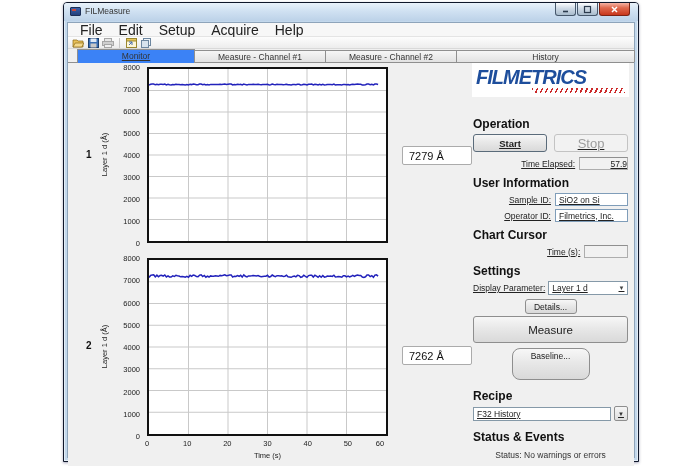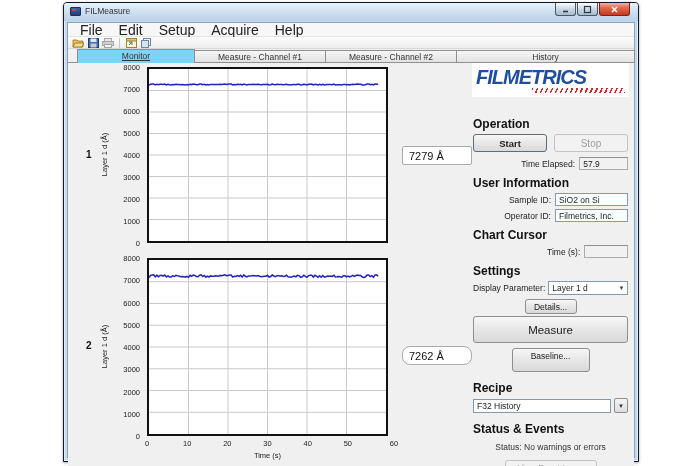--- a/index.html
+++ b/index.html
@@ -31,21 +31,21 @@
   .menu-item { font-size:14px; color:#222; padding:16px 8px; line-height:14px; }
   .toolbar { height:14px; background:linear-gradient(#fdfdfd,#ececec);
     border-bottom:1px solid #d9d9d9; display:flex; align-items:center; padding-left:4px; gap:3px; }
   .tb-sep { width:1px; height:10px; background:#c8c8c8; margin:0 2px; }
   .tb-icon { width:12px; height:11px; display:flex; align-items:center; justify-content:center; }
   .tabstrip { height:14px; background:#f0f0f0; border-bottom:1px solid #8f8f8f;
     display:flex; padding-left:9px; }
   .tab { font-size:8.5px; color:#333; text-align:center; line-height:12px;
     border:1px solid #8f8f8f; border-bottom:none; margin-top:1px; margin-bottom:0;
     background:linear-gradient(#f6f6f6,#e2e2e2); margin-right:-1px; }
-  .tab.active { margin-top:0; line-height:13px; background:#7dd3fc; margin-bottom:-1px; z-index:2; position:relative;text-decoration:underline; }
+  .tab.active { margin-top:0; line-height:13px; background:#3b82f6; margin-bottom:-1px; z-index:2; position:relative;text-decoration:underline; }
 
   
   .main { flex:1; display:flex; }
   .chart-panel { flex:1; position:relative; background:#f0f0f0; }
   .sidebar { width:167px; background:#f0f0f0; padding:0 6px; font-size:8.5px; color:#222; }
 
   
   .plot { position:absolute; width:241px; border:2px solid #111; background:#ffffff; }
   .plot svg { display:block; width:100%; height:100%; }
   .yticks { position:absolute; width:26px; }
@@ -63,21 +63,21 @@
   .logo-box { background:#fff; margin:0 -1px 20px -1px; padding:3px 4px 2px 4px; height:34px; }
   .logo-text { font-size:20px; font-weight:bold; font-style:italic; color:#1e4e9c;
     letter-spacing:-1px; line-height:22px; white-space:nowrap; }
   .logo-hatch { margin-left:56px; height:5px;
     background:repeating-linear-gradient(115deg,#cc2a2a 0 1.5px,transparent 1.5px 4.5px); }
   .sect-hdr { font-size:12px; font-weight:bold; color:#111; margin:6px 0 3px 0; }
   .btn { display:inline-block; background:linear-gradient(#f7f7f7,#e8e8e8 45%,#d9d9d9);
     border:1px solid #8e8e8e; border-radius:3px; text-align:center; color:#222; font-size:8.5px; }
   .btn.primary { border-color:#5a6b7a; font-weight:bold; }
   .btn.disabled { color:#9d9d9d; border-color:#c3c3c3; background:#f2f2f2; }
-  .row { display:flex; align-items:center; margin:3px 0; }
+  .row { display:flex; align-items:center; margin:3px 0;text-decoration:underline; }
   .lbl { text-align:right; padding-right:4px;margin-left:30px; }
   .inset { background:#f1f1f1; border:1px solid #adadad; border-top-color:#8f8f8f; height:13px;
     font-size:8.5px; line-height:12px; padding-left:3px; color:#222; }
   .tinput { border:1px solid #7f9db9; background:#fff; height:13px; font-size:8.5px;
     padding:0 3px; color:#222; width:100%; }
   .combo { border:1px solid #8599a8; background:#fff; height:14px; display:flex;
     align-items:center; font-size:8.5px; color:#222; }
   .combo .val { flex:1; padding-left:3px; white-space:nowrap; overflow:hidden; }
   .combo .arr { width:11px; text-align:center; font-size:6px; color:#444; }
   .drop-btn { width:14px; height:15px; border:1px solid #8e8e8e; border-radius:2px;
@@ -225,48 +225,48 @@
                 <line x1="0" y1="43.5" x2="237" y2="43.5" stroke="#c9c9c9" stroke-width="1"></line>
                 <line x1="0" y1="21.75" x2="237" y2="21.75" stroke="#c9c9c9" stroke-width="1"></line>
                 <line x1="39.5" y1="0" x2="39.5" y2="174" stroke="#c9c9c9" stroke-width="1"></line>
                 <line x1="79" y1="0" x2="79" y2="174" stroke="#c9c9c9" stroke-width="1"></line>
                 <line x1="118.5" y1="0" x2="118.5" y2="174" stroke="#c9c9c9" stroke-width="1"></line>
                 <line x1="158" y1="0" x2="158" y2="174" stroke="#c9c9c9" stroke-width="1"></line>
                 <line x1="197.5" y1="0" x2="197.5" y2="174" stroke="#c9c9c9" stroke-width="1"></line>
                 <polyline points="0.0,17.4 1.6,15.5 3.2,14.9 4.7,14.8 6.3,16.9 7.9,15.2 9.5,16.8 11.1,15.4 12.6,15.3 14.2,16.1 15.8,15.0 17.4,16.9 19.0,15.8 20.5,16.9 22.1,17.0 23.7,15.9 25.3,16.5 26.9,15.3 28.4,15.7 30.0,16.0 31.6,16.8 33.2,16.4 34.8,16.8 36.3,17.2 37.9,16.4 39.5,17.3 41.1,15.3 42.7,16.3 44.2,15.0 45.8,15.4 47.4,16.5 49.0,16.7 50.6,15.1 52.1,14.8 53.7,16.5 55.3,15.4 56.9,17.2 58.5,16.2 60.0,17.0 61.6,15.9 63.2,16.2 64.8,16.2 66.4,15.8 67.9,15.9 69.5,16.3 71.1,15.4 72.7,15.7 74.3,15.3 75.8,14.8 77.4,15.7 79.0,15.4 80.6,15.1 82.2,15.1 83.7,17.1 85.3,16.2 86.9,16.5 88.5,15.6 90.1,16.3 91.6,15.3 93.2,17.1 94.8,14.9 96.4,16.3 98.0,16.9 99.5,15.9 101.1,15.9 102.7,15.8 104.3,15.6 105.9,15.8 107.4,16.0 109.0,15.5 110.6,16.2 112.2,16.8 113.8,16.4 115.3,16.3 116.9,16.2 118.5,15.3 120.1,17.2 121.7,16.5 123.2,15.0 124.8,16.0 126.4,16.6 128.0,15.7 129.6,15.8 131.1,15.9 132.7,15.8 134.3,16.4 135.9,16.2 137.5,15.2 139.0,16.7 140.6,16.9 142.2,17.3 143.8,16.4 145.4,16.0 146.9,16.9 148.5,15.4 150.1,15.6 151.7,17.3 153.3,16.8 154.8,15.2 156.4,16.3 158.0,17.3 159.6,15.6 161.2,15.3 162.7,15.2 164.3,17.1 165.9,15.3 167.5,16.1 169.1,17.2 170.6,15.8 172.2,17.3 173.8,15.5 175.4,17.1 177.0,16.7 178.5,16.0 180.1,16.2 181.7,16.0 183.3,16.4 184.9,15.2 186.4,17.0 188.0,16.8 189.6,16.4 191.2,16.8 192.8,17.2 194.3,15.7 195.9,15.8 197.5,16.9 199.1,16.0 200.7,16.9 202.2,16.3 203.8,15.4 205.4,16.3 207.0,15.5 208.6,15.0 210.1,15.4 211.7,15.5 213.3,17.1 214.9,17.4 216.5,16.8 218.0,15.1 219.6,15.0 221.2,16.6 222.8,15.6 224.4,17.3 225.9,15.1 227.5,14.9 229.1,16.1" fill="none" stroke="#2222bb" stroke-width="1.5"></polyline>
               </svg>
             </div>
-          <div class="readout" style="left:334px; top:283px;border-radius:8px;">7262 Å</div>
+          <div class="readout" style="left:334px; top:283px;">7262 Å</div>
 
           <div class="xticks" style="left:79px; top:376px; width:241px;">
               <span style="left: -8px;">0</span>
               <span style="left: 32.1667px;">10</span>
               <span style="left: 72.3333px;">20</span>
               <span style="left: 112.5px;">30</span>
               <span style="left: 152.667px;">40</span>
               <span style="left: 192.833px;">50</span>
-              <span style="left: 239px;">60</span>
+              <span style="left: 225px;">60</span>
             </div>
           <div class="xlabel" style="left:79px; top:388px; width:241px;">Time (s)</div>
         </div>
 
         <div class="sidebar">
           <div class="logo-box">
             <div class="logo-text">FILMETRICS</div>
             <div class="logo-hatch"></div>
           </div>
 
           <div class="sect-hdr">Operation</div>
           <div class="row" style="gap:7px;">
             <div class="btn primary" style="flex:1; height:18px; line-height:17px; font-size:9.5px;">Start</div>
-            <div class="btn disabled" style="flex:1; height:18px; line-height:17px; font-size:10px;">Stop</div>
+            <div class="btn disabled" style="flex:1; height:18px; line-height:17px; font-size:13px;">Stop</div>
           </div>
           <div class="row" style="margin-top:5px;">
             <div class="lbl" style="width:88px;">Time Elapsed:</div>
-            <div class="inset" style="width:56px;">57.9</div>
+            <div class="inset" style="width:56px;text-align:right;">57.9</div>
           </div>
 
           <div class="sect-hdr">User Information</div>
           <div class="row">
             <div class="lbl" style="width:52px;">Sample ID:</div>
             <input class="tinput" style="flex: 1 1 0%;" value="SiO2 on Si">
           </div>
           <div class="row">
             <div class="lbl" style="width:52px;">Operator ID:</div>
             <input class="tinput" style="flex: 1 1 0%;" value="Filmetrics, Inc.">
@@ -285,21 +285,21 @@
               <div class="val">Layer 1 d</div>
               <div class="arr">▼</div>
             </div>
           </div>
           <div class="center" style="margin:4px 0 2px 0;">
             <div class="btn" style="width:52px; height:15px; line-height:14px;">Details...</div>
           </div>
 
           <div class="btn" style="display:block; height:27px; line-height:26px; font-size:11.5px;">Measure</div>
           <div class="center" style="margin:5px 0 2px 0;">
-            <div class="btn" style="width:78px; height:24px; line-height:15px;">Baseline...</div>
+            <div class="btn" style="width:78px; height:32px; line-height:15px;border-radius:8px;">Baseline...</div>
           </div>
 
           <div class="sect-hdr" style="margin-top:9px;">Recipe</div>
           <div class="row">
             <div class="combo" style="flex:1;">
               <div class="val">F32 History</div>
             </div>
             <div class="drop-btn">
               <span>▼</span>
             </div>

